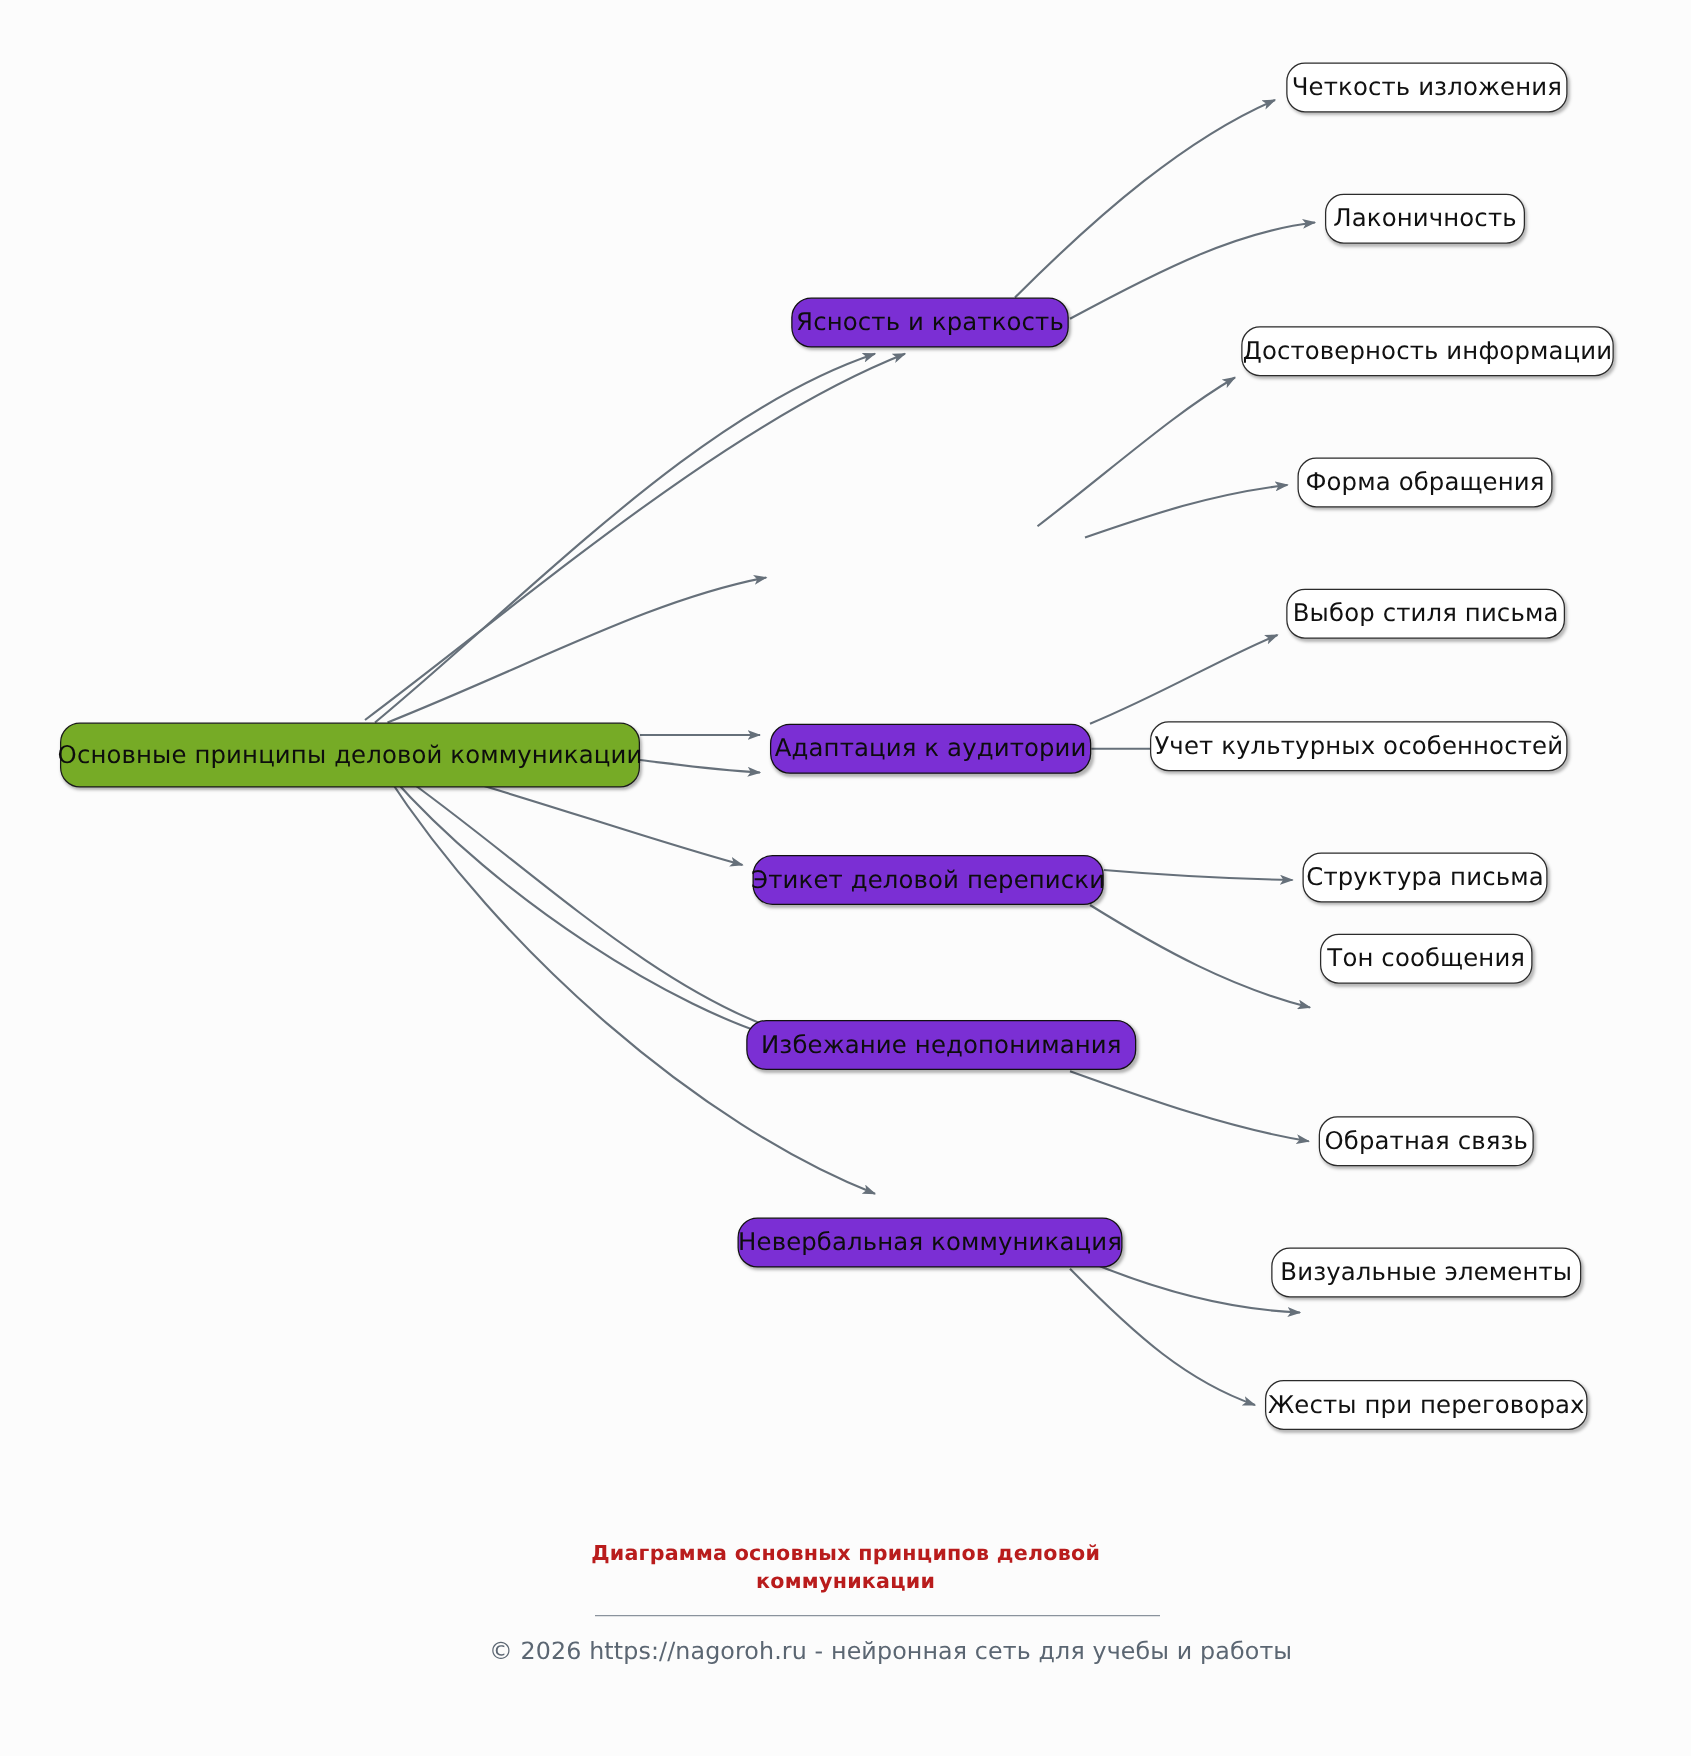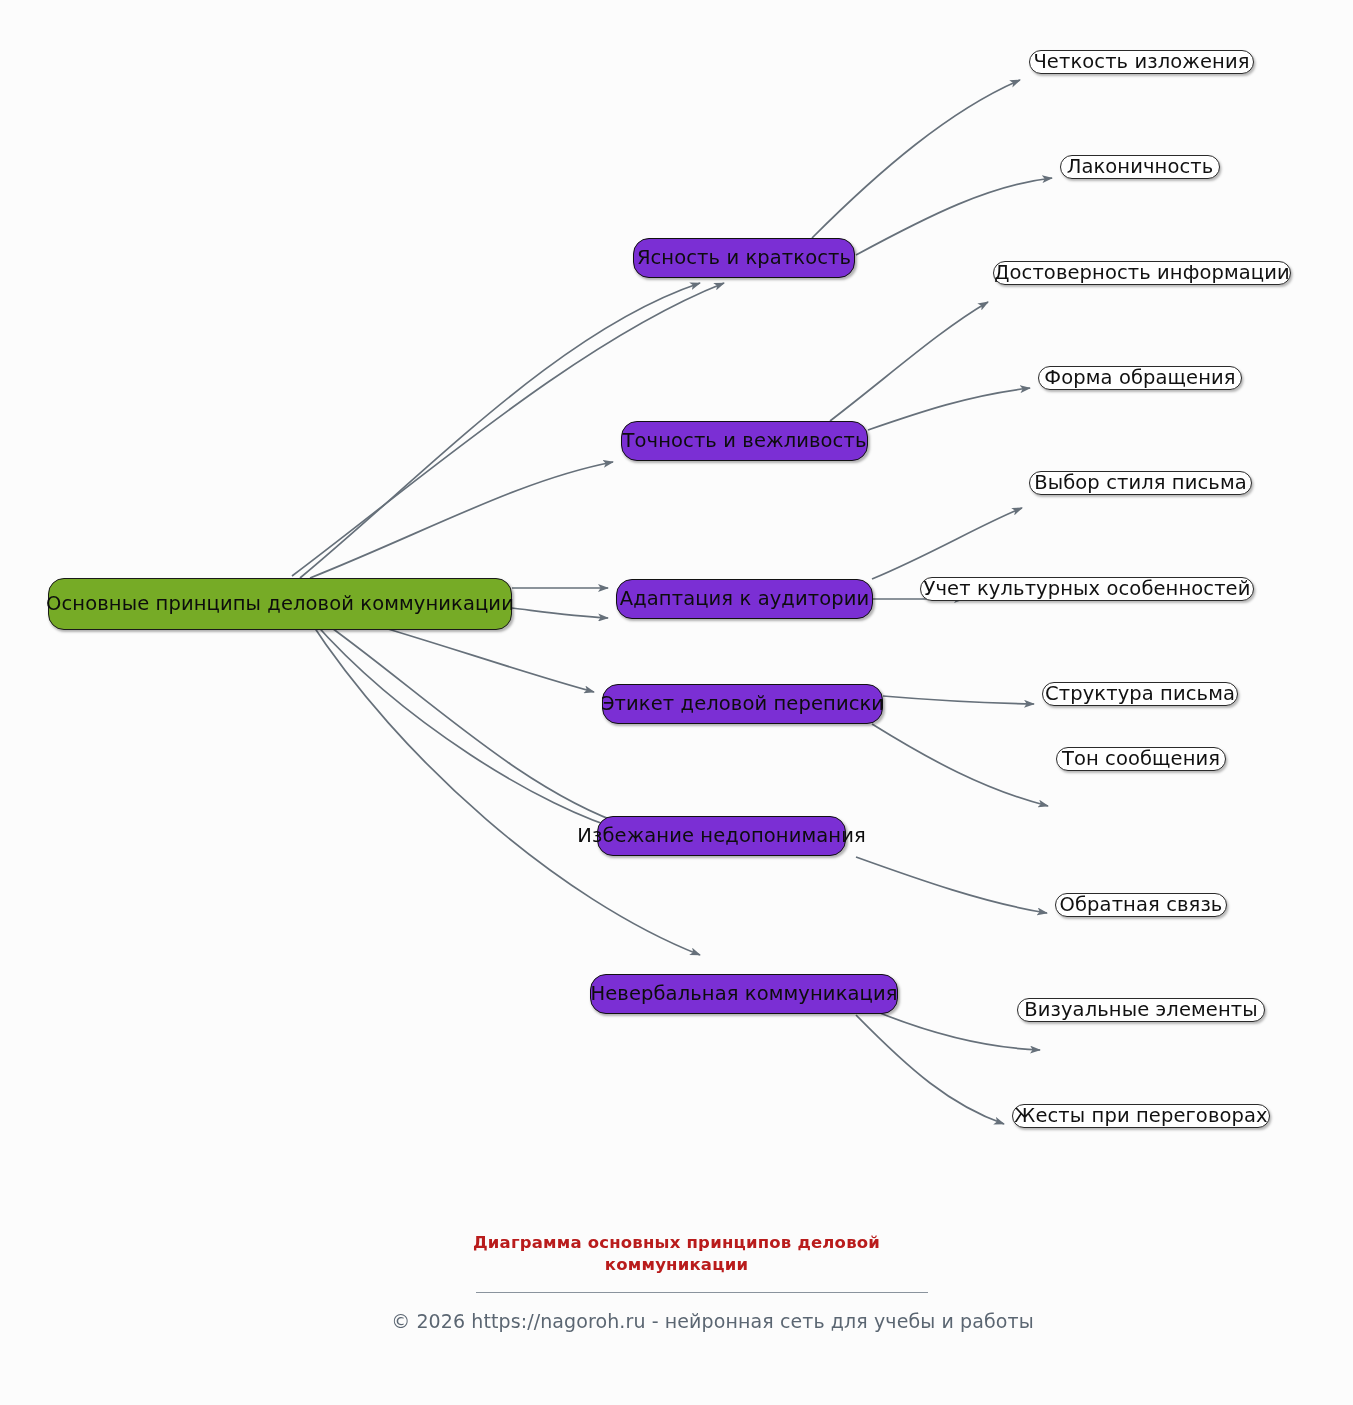--- a/index.html
+++ b/index.html
@@ -60,21 +60,21 @@
     font-size: 19.5px;
     height: 40px;
     padding: 0 14px;
     box-shadow: 1.5px 2px 2.5px rgba(0,0,0,0.30);
   }
   .node-leaf {
     background: #ffffff;
     border: 1.5px solid #2b2b2b;
     color: #111111;
     font-size: 19.5px;
-    height: 24px;
+    height: 40px;
     padding: 0 0;
     border-radius: 15px;
     box-shadow: 1.5px 2px 2.5px rgba(0,0,0,0.28);
   }
   .footer {
     position: absolute;
     left: 0;
     width: 1353px;
     text-align: center;
   }
@@ -151,33 +151,30 @@
   </svg>
 
   <div class="node node-root" style="left:48px; top:578px; width:464px;">
     <span class="node-label">Основные принципы деловой коммуникации</span>
   </div>
 
   <div class="node node-branch" style="left:633px; top:238px; width:222px;">
     <span class="node-label">Ясность и краткость</span>
   </div>
 
-  <div class="node node-branch" style="left:621px; top:421px; width:247px;">
-    <span class="node-label">Точность и вежливость</span>
-  </div>
 
   <div class="node node-branch" style="left:616px; top:579px; width:257px;">
     <span class="node-label">Адаптация к аудитории</span>
   </div>
 
   <div class="node node-branch" style="left:602px; top:684px; width:281px;">
     <span class="node-label">Этикет деловой переписки</span>
   </div>
 
-  <div class="node node-branch" style="left:597px; top:816px; width:249px;">
+  <div class="node node-branch" style="left:597px; top:816px; width:312px;">
     <span class="node-label">Избежание недопонимания</span>
   </div>
 
   <div class="node node-branch" style="left:590px; top:974px; width:308px;">
     <span class="node-label">Невербальная коммуникация</span>
   </div>
 
   <div class="node node-leaf" style="left:1029px; top:50px; width:225px;">
     <span class="node-label">Четкость изложения</span>
   </div>

